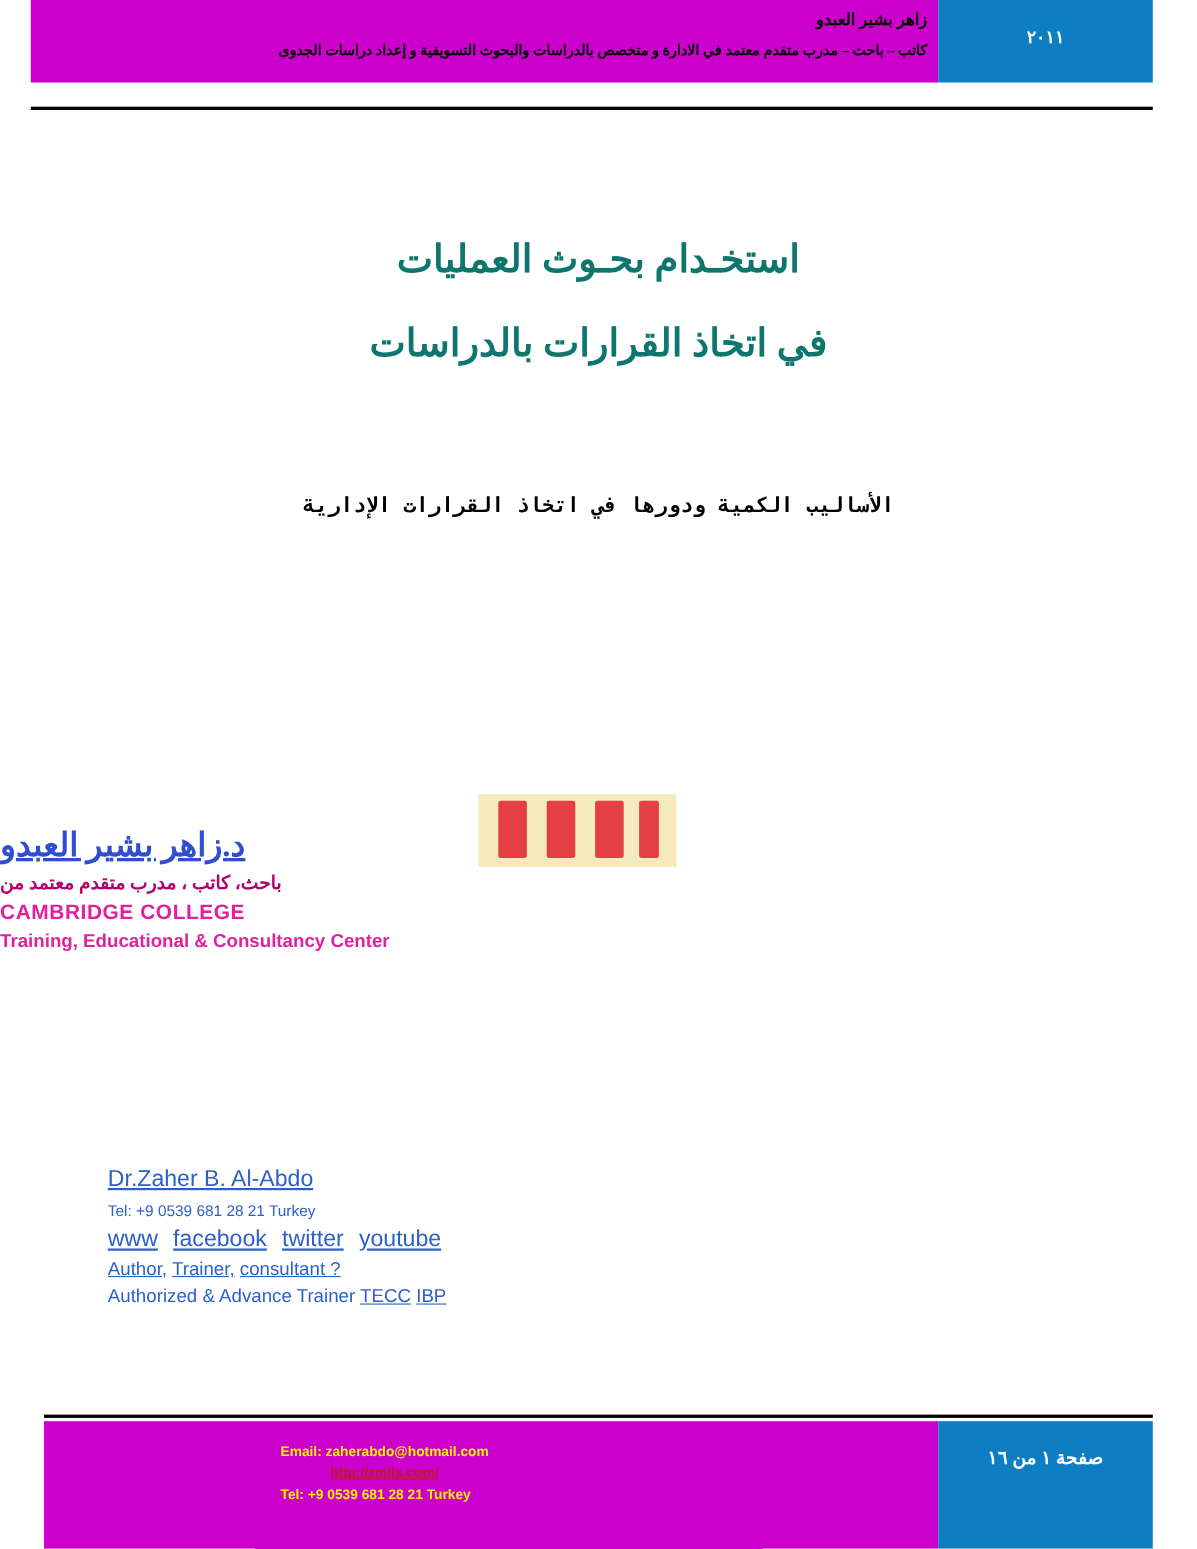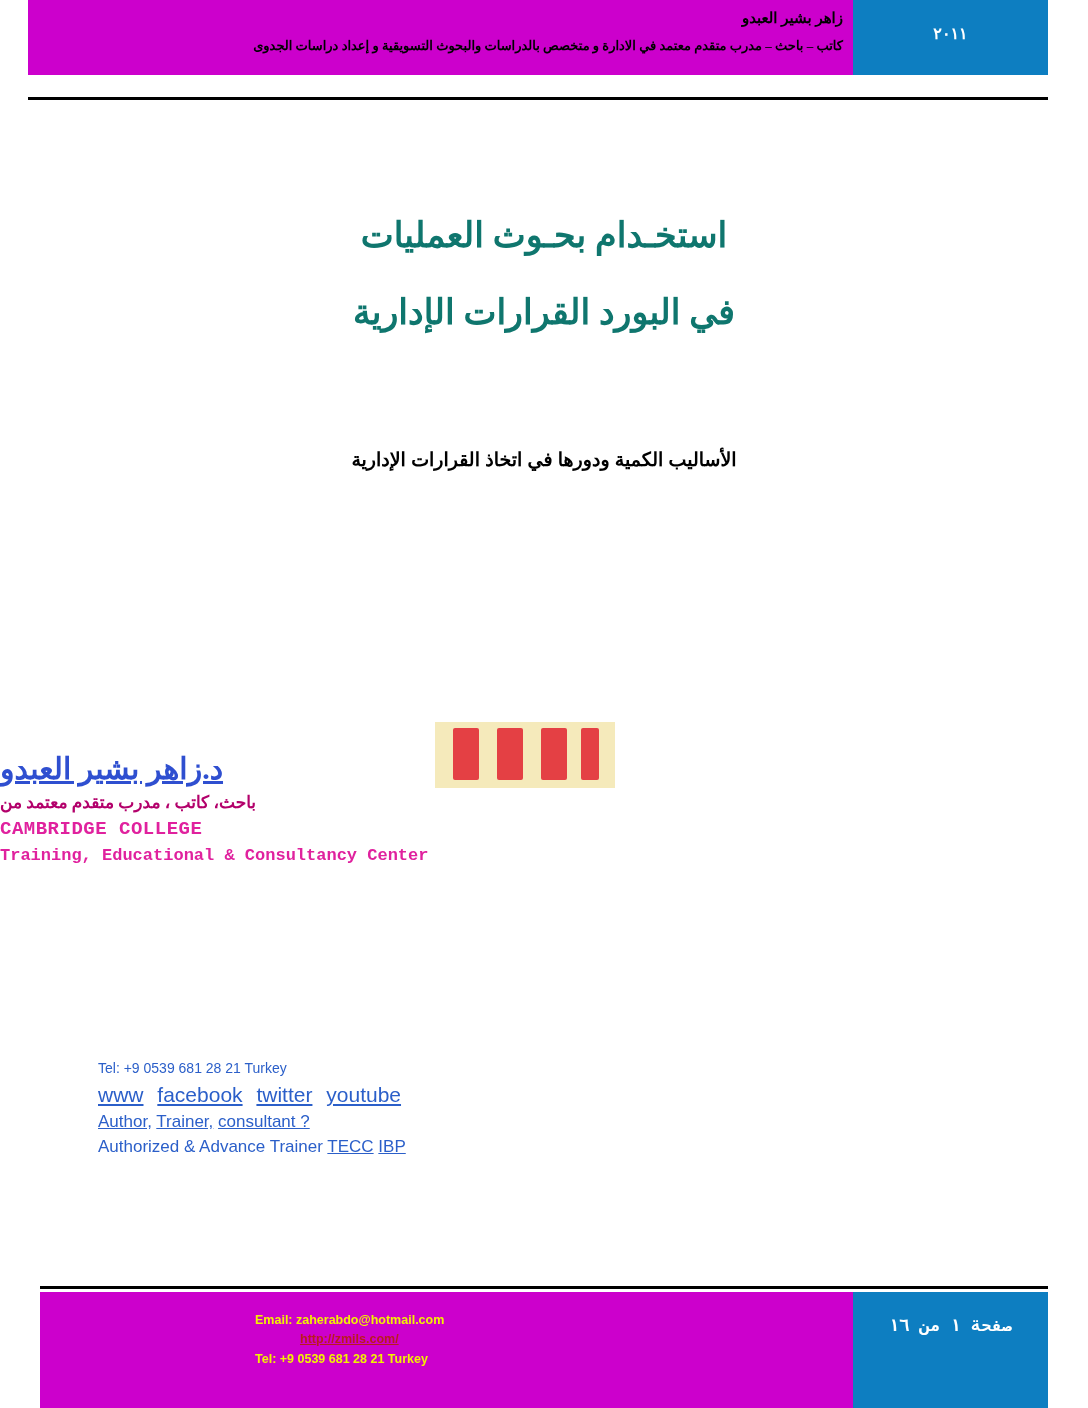--- a/index.html
+++ b/index.html
@@ -105,21 +105,21 @@
   .title-line.second {
     margin-top: 42px;
   }
   .subtitle {
     position: absolute;
     top: 448px;
     left: 0;
     right: 0;
     text-align: center;
     direction: rtl;
-    font-family: Liberation Sans, sans-serif;
+    font-family: Liberation Mono, monospace;
     font-weight: bold;
     font-size: 19px;
     color: #000000;
   }
 
   
   .logo-ghost {
     position: absolute;
     top: 722px;
     left: 435px;
@@ -169,21 +169,21 @@
     margin-top: 6px;
     font-family: "Liberation Serif", serif;
     font-size: 14px;
     font-weight: bold;
     color: #e0219e;
   }
   .cred-en {
     margin-top: 3px;
     direction: ltr;
     color: #e0219e;
-    font-family: Liberation Mono, monospace;
+    font-family: Liberation Sans, sans-serif;
     font-weight: bold;
     line-height: 1.45;
   }
   .cred-en .l1 { font-size: 19px; letter-spacing: .5px; }
   .cred-en .l2 { font-size: 17px; }
   .cred-en .l3 { font-size: 18px; }
   .cred-en .l4 { font-size: 17px; }
 
   
   .contact {
@@ -250,21 +250,21 @@
     top: 3px;
     background: #0d7ec1;
   }
   .footer-page {
     position: absolute;
     top: 26px;
     right: 0;
     width: 195px;
     text-align: center;
     color: #ffffff;
-    font-family: Liberation Mono, monospace;
+    font-family: Liberation Serif, serif;
     font-size: 17px;
     font-weight: bold;
     direction: rtl;
   }
   .footer-contact {
     position: absolute;
     top: 22px;
     left: 215px;
     direction: ltr;
     text-align: left;
@@ -288,41 +288,42 @@
   <div class="header-band">
     <div class="header-magenta"></div>
     <div class="header-blue"></div>
     <div class="header-name">زاهر بشير العبدو</div>
     <div class="header-sub">كاتب – باحث – مدرب متقدم معتمد في الادارة و متخصص بالدراسات والبحوث التسويقية و إعداد دراسات الجدوى</div>
     <div class="header-year">٢٠١١</div>
   </div>
 
   <div class="title-wrap">
     <div class="title-line">استخـدام بحـوث العمليات</div>
-    <div class="title-line second">في البورد القرارات الإدارية</div>
+    <div class="title-line second">في اتخاذ القرارات بالدراسات</div>
   </div>
   <div class="subtitle">الأساليب الكمية ودورها في اتخاذ القرارات الإدارية</div>
 
   <div class="logo-ghost">
     <div class="bar b1"></div>
     <div class="bar b2"></div>
     <div class="bar b3"></div>
     <div class="bar b4"></div>
   </div>
 
   <div class="cred">
     <div class="cred-name">د.زاهر بشير العبدو</div>
     <div class="cred-role">باحث، كاتب ، مدرب متقدم معتمد من</div>
     <div class="cred-en">
       <div class="l1">CAMBRIDGE COLLEGE</div>
       <div class="l2">Training, Educational &amp; Consultancy Center</div>
     </div>
   </div>
 
   <div class="contact">
+    <div class="c-name">Dr.Zaher B. Al-Abdo</div>
     <div class="c-tel">Tel: +9 0539 681 28 21 Turkey</div>
     <div class="c-social">
       <span>www</span>
       <span>facebook</span>
       <span>twitter</span>
       <span>youtube</span>
     </div>
     <div class="c-roles">
       <span>Author,</span>
       <span>Trainer,</span>

